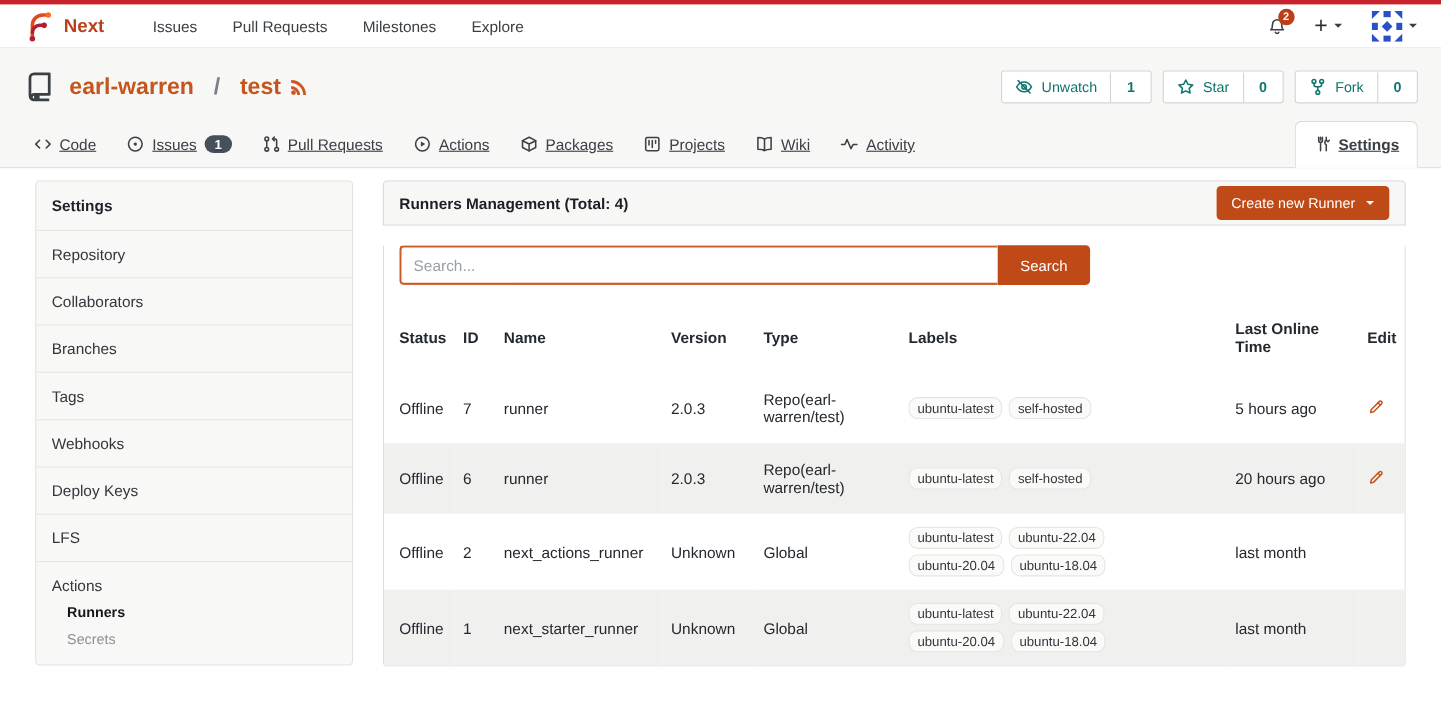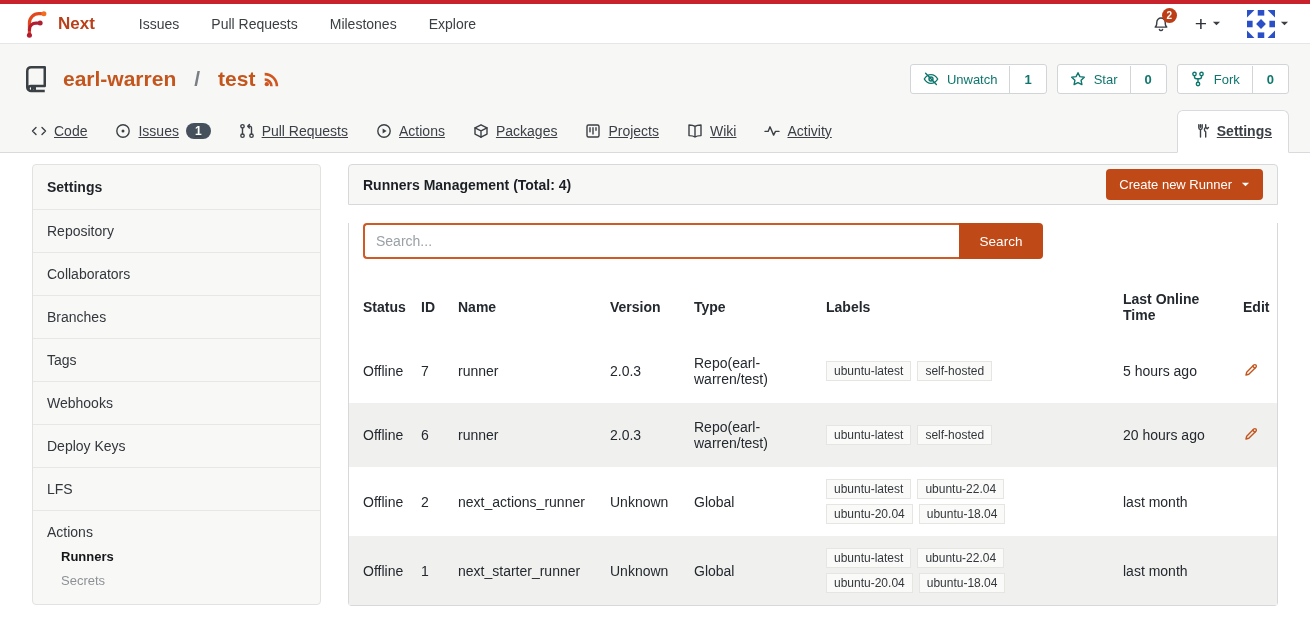--- a/index.html
+++ b/index.html
@@ -64,35 +64,35 @@
   .panel { flex:1; }
   .panel-header { display:flex; justify-content:space-between; align-items:center; background:#f7f7f6;
     border:1px solid #d6d9dc; border-radius:4px 4px 0 0; padding:4px 14px; min-height:38px; }
   .panel-title { font-size:14px; font-weight:700; color:#1b1f24; }
   .btn-accent { display:flex; gap:9px; align-items:center; background:var(--accent,#bf4a17); color:#fff;
     border:none; border-radius:4px; padding:8px 13px; font-size:13px; cursor:pointer;
     font-family:"Liberation Sans",sans-serif; }
   .panel-body { border:1px solid #d6d9dc; border-top:none; border-radius:0 0 4px 4px; background:#fff; }
 
   .search-row { display:flex; margin:18px 14px 20px; }
-  .search-input { width:596px; height:36px; border:2px solid #d05a26; border-right:none;
+  .search-input { width:544px; height:36px; border:2px solid #d05a26; border-right:none;
     border-radius:4px 0 0 4px; padding:0 11px; font-size:14px; outline:none; color:#24292f;
     font-family:"Liberation Sans",sans-serif; }
   .search-input::placeholder { color:#9aa0a5; }
   .search-btn { width:84px; height:36px; background:var(--accent,#bf4a17); color:#fff; border:none;
     border-radius:0 4px 4px 0; font-size:13.5px; cursor:pointer; font-family:"Liberation Sans",sans-serif; }
 
   table { width:100%; border-collapse:collapse; font-size:14px; color:#24292f; table-layout:fixed; }
   th { text-align:left; font-weight:700; padding:12px 8px 16px; vertical-align:middle; }
   th:first-child, td:first-child { padding-left:14px; }
   td { padding:12px 8px; vertical-align:middle; }
   tbody tr { height:64px; }
   tbody tr:nth-child(even) { background:#f0f0ee; }
   .labels { display:flex; flex-wrap:wrap; gap:5px 6px; max-width:192px; align-items:center; }
-  .label-pill { background:#fafaf8; border:1px solid #e5e5e2; border-radius:0; padding:2px 7px;
+  .label-pill { background:#fafaf8; border:1px solid #e5e5e2; border-radius:8px; padding:2px 7px;
     font-size:12px; color:#33373c; white-space:nowrap; }
   .edit-btn { display:inline-flex; cursor:pointer; }
 </style>
 </head>
 <body>
 
 <div class="page">
 
   <header class="topbar">
     <div class="brand">

